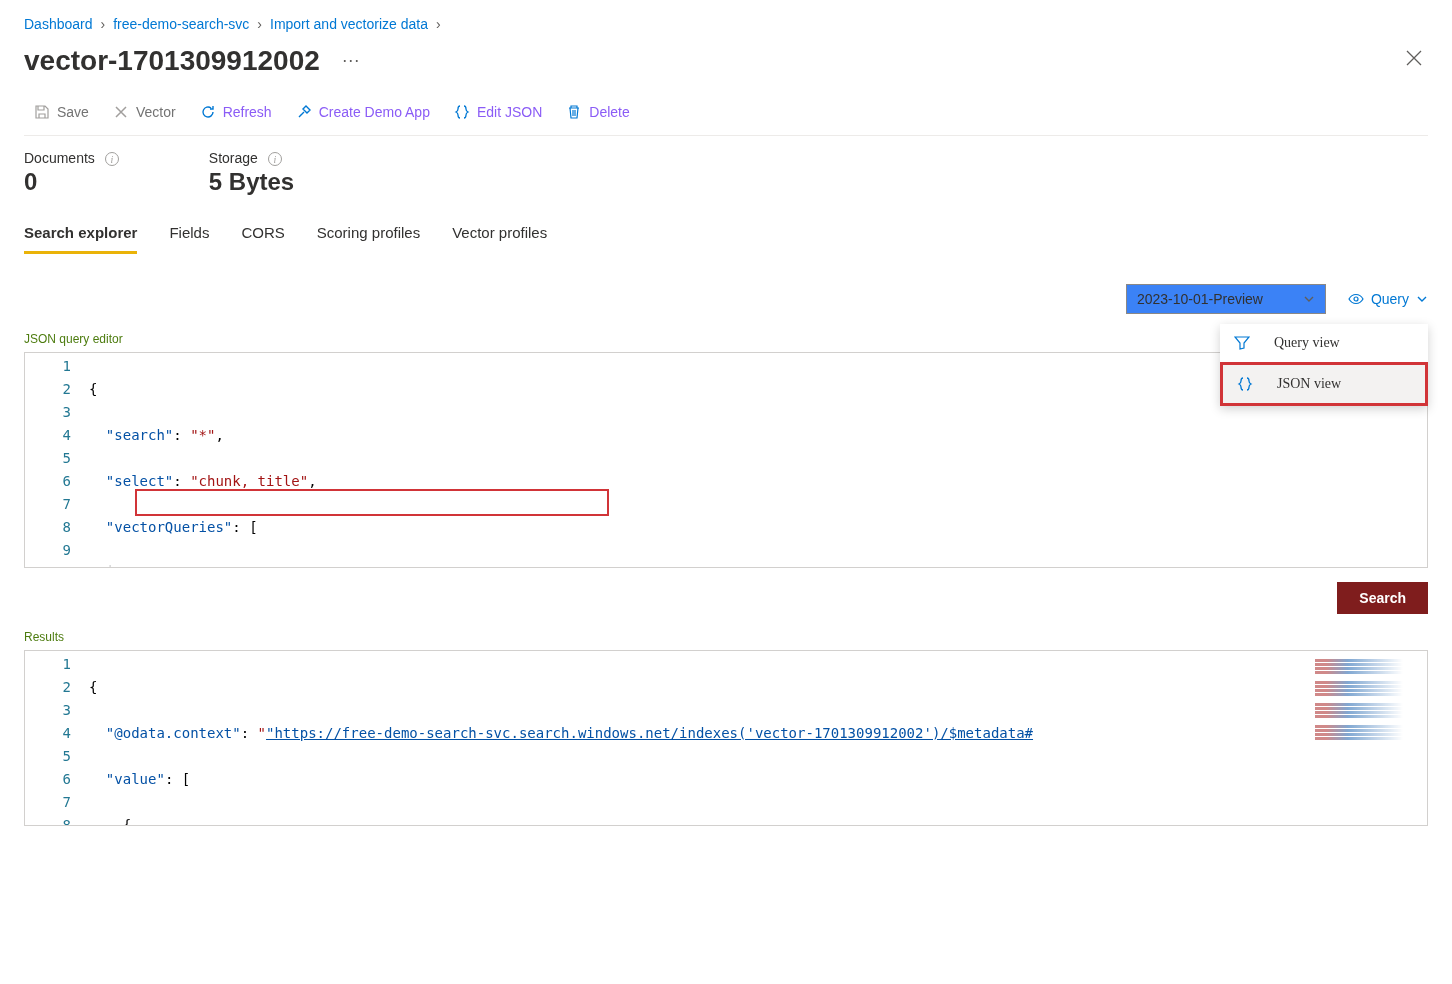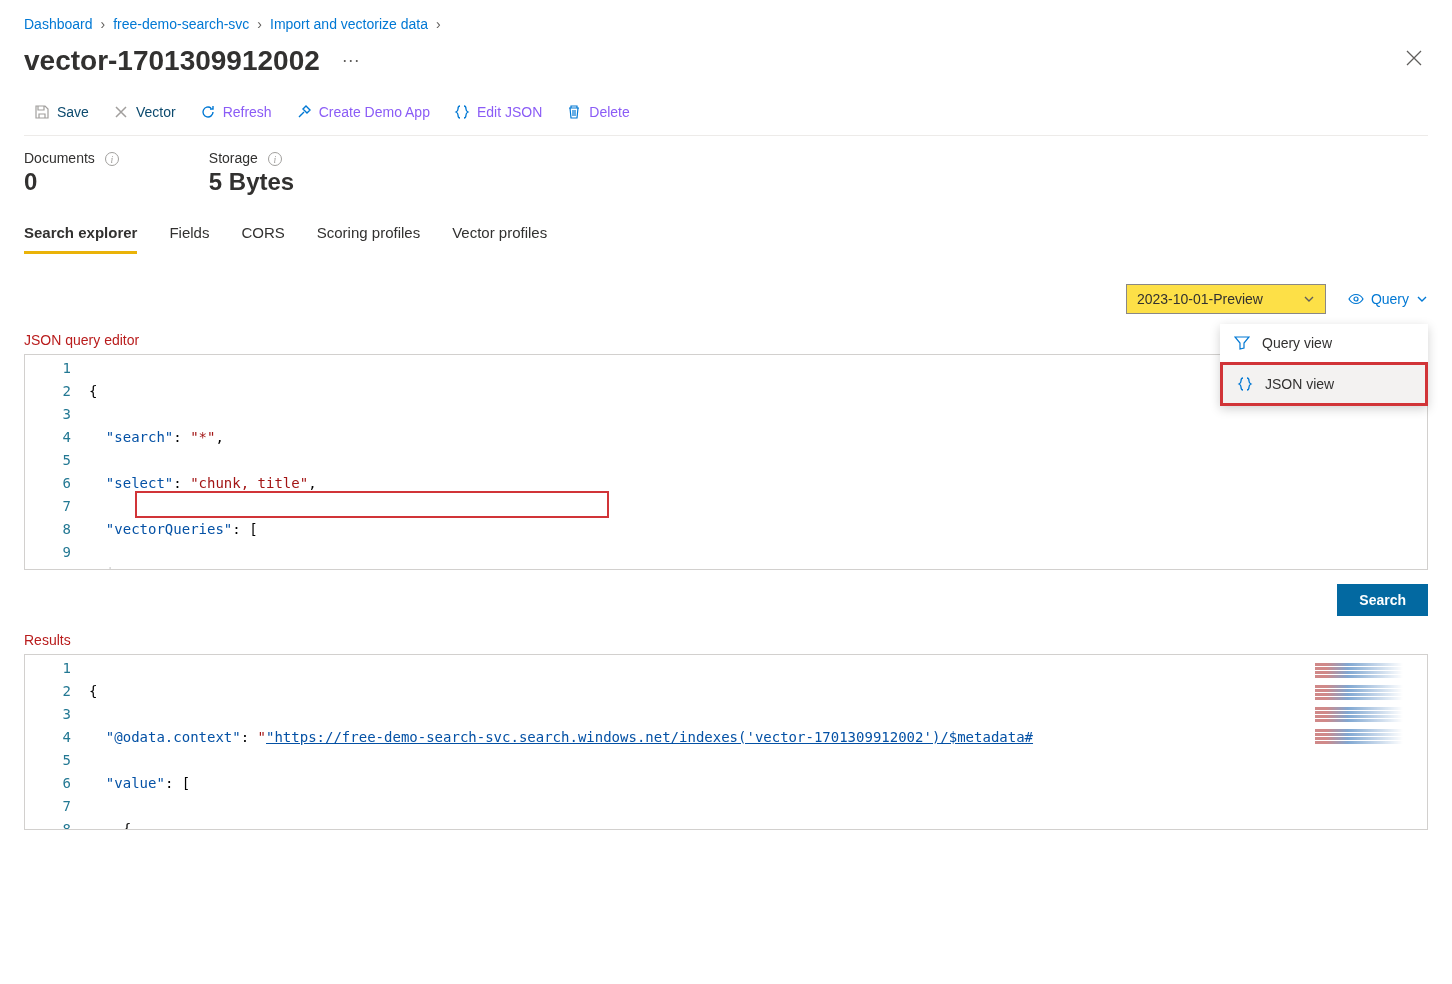--- a/index.html
+++ b/index.html
@@ -38,21 +38,21 @@
   }
   .toolbar .btn {
     display: flex;
     align-items: center;
     gap: 7px;
     padding: 5px 10px;
     cursor: pointer;
     font-size: 14px;
     color: #8b5cf6;
   }
-  .toolbar .btn.disabled { color: #0c4a6e; cursor: default; }
+  .toolbar .btn.disabled { color: #737373; cursor: default; }
   .toolbar .btn.disabled svg { stroke: #a19f9d; fill: #a19f9d; }
   .toolbar .btn svg { width: 16px; height: 16px; }
   .ico-blue { color: #0078d4; }
   .stats-row {
     display: flex;
     gap: 90px;
     padding: 14px 0 20px 0;
   }
   .stat-col .stat-label {
     display: flex;
@@ -101,48 +101,49 @@
     position: relative;
   }
   .dropdown {
     border: 1px solid #8a8886;
     padding: 6px 10px;
     display: flex;
     align-items: center;
     justify-content: space-between;
     width: 200px;
     cursor: pointer;
-    background: #fde047;
+    background: #3b82f6;
   }
   .view-link {
     display: flex;
     align-items: center;
     gap: 7px;
     color: #0078d4;
     cursor: pointer;
   }
   .view-menu {
     position: absolute;
     top: 40px;
     right: 0;
     width: 208px;
     background: #fff;
     box-shadow: 0 3px 10px rgba(0,0,0,0.18);
     z-index: 10;
   }
   .view-menu .menu-item {
     display: flex;
     align-items: center;
-    gap: 12px;
+    gap: 24px;
     padding: 11px 14px;
     cursor: pointer;
     font-size: 14px;
+    font-family: Liberation Serif, serif;
   }
   .view-menu .menu-item.selected { background: #f3f2f1; border: 3px solid #d13438; }
-  .section-label { font-size: 14px; color: #b91c1c; margin-bottom: 6px; }
+  .section-label { font-size: 12px; color: #4d7c0f; margin-bottom: 6px; }
   .code-editor {
     border: 1px solid #d2d0ce;
     display: flex;
     font-family: "Consolas", "Monaco", monospace;
     font-size: 14px;
     position: relative;
     height: 216px;
     overflow: hidden;
   }
   .results-editor {
@@ -175,21 +176,21 @@
     border: 2px solid #d13438;
     position: absolute;
     pointer-events: none;
   }
   .search-btn-row {
     display: flex;
     justify-content: flex-end;
     padding: 14px 0 16px 0;
   }
   .search-btn {
-    background: #0369a1;
+    background: #7f1d1d;
     color: #fff;
     border: none;
     padding: 8px 22px;
     font-size: 14px;
     font-weight: 600;
     cursor: pointer;
   }
   .minimap {
     position: absolute;
     top: 2px;

